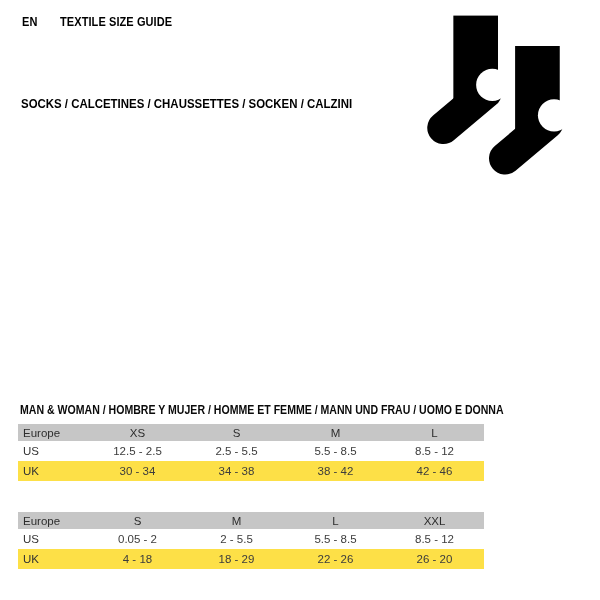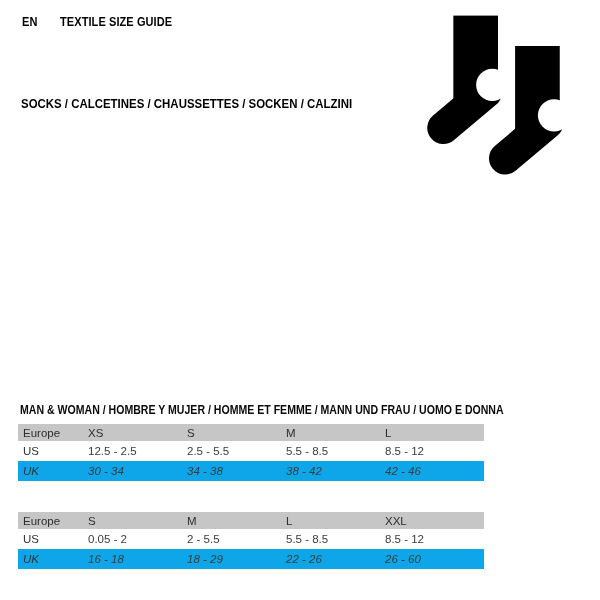--- a/index.html
+++ b/index.html
@@ -54,22 +54,22 @@
   #section-children { top: 512px; }
   .section-title {
     font-weight: bold;
     font-size: 12px;
     margin: 0 0 7px 2px;
     color: #0a0a0a;
   }
   .size-table { width: 466px; font-size: 11.5px; }
   .t-row { display: flex; height: 20px; align-items: center; }
   .t-row.head { height: 17px; background: #c6c6c6; }
-  .t-row.alt  { background: #0ea5e9; font-style: italic; }
-  .t-cell { flex: 1 1 0; text-align: left; color: #3c3c3c; }
+  .t-row.alt  { background: #fde047; }
+  .t-cell { flex: 1 1 0; text-align: center; color: #3c3c3c; }
   .t-cell.first {
     flex: 0 0 70px;
     text-align: left;
     padding-left: 5px;
     color: #333;
   }
   .t-row.head .t-cell { color: #2d2d2d; }
 </style>
 </head>
 <body>
@@ -140,19 +140,19 @@
     </div>
     <div class="t-row">
       <div class="t-cell first">US</div>
       <div class="t-cell">0.05 - 2</div>
       <div class="t-cell">2 - 5.5</div>
       <div class="t-cell">5.5 - 8.5</div>
       <div class="t-cell">8.5 - 12</div>
     </div>
     <div class="t-row alt">
       <div class="t-cell first">UK</div>
-      <div class="t-cell">16 - 18</div>
+      <div class="t-cell">4 - 18</div>
       <div class="t-cell">18 - 29</div>
       <div class="t-cell">22 - 26</div>
-      <div class="t-cell">26 - 60</div>
+      <div class="t-cell">26 - 20</div>
     </div>
   </div>
 </div>
 
 </body></html>

